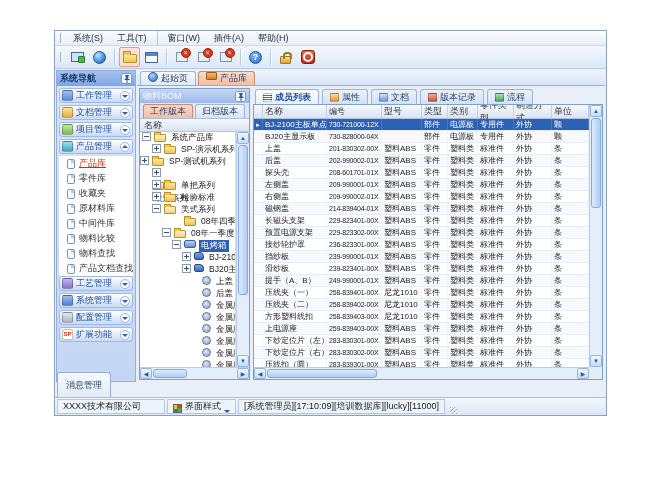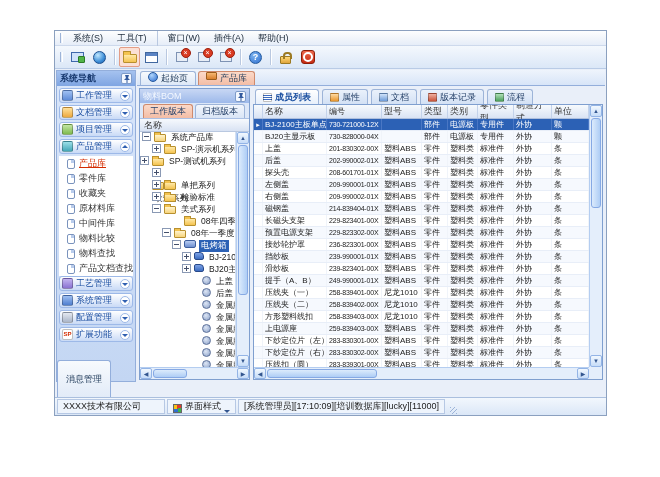--- a/index.html
+++ b/index.html
@@ -124,21 +124,21 @@
   .sbv{flex:0 0 13px;display:flex;flex-direction:column;background:#e4eefb;border-left:1px solid #b4cdf0;}
   .sbh{flex:0 0 12px;display:flex;background:#e4eefb;border-top:1px solid #b4cdf0;}
   .sbtn{flex:0 0 12px;display:flex;align-items:center;justify-content:center;background:linear-gradient(#f2f8fe,#c6dcf8);border:1px solid #93b4e6;border-radius:2px;color:#33568f;font-size:6px;line-height:1;}
   .thv{margin:1px;background:linear-gradient(90deg,#dcebfc,#aecdf5);border:1px solid #86a9e4;border-radius:3px;}
   .thh{margin:1px;background:linear-gradient(#dcebfc,#aecdf5);border:1px solid #86a9e4;border-radius:3px;}
   .sbsp{flex:1;}
   .corner{flex:0 0 13px;background:#e4eefb;}
 
   
   .msgrow{height:14px;display:flex;align-items:flex-end;padding-left:2px;background:#e9eff9;}
-  .msgtab{height:13px;display:flex;align-items:center;padding:18px 8px;border:1px solid #93aedb;border-bottom:none;border-radius:3px 3px 0 0;background:linear-gradient(#f7fafd,#e2ebf8);color:#27415f;margin-top:44px;}
+  .msgtab{height:13px;display:flex;align-items:center;padding:12px 8px;border:1px solid #93aedb;border-bottom:none;border-radius:3px 3px 0 0;background:linear-gradient(#f7fafd,#e2ebf8);color:#27415f;margin-top:44px;}
   .statusbar{height:18px;display:flex;align-items:stretch;gap:2px;background:linear-gradient(#f2f7fd,#dbe7f7);border-top:1px solid #aabfde;padding:1px 2px;}
   .scell{display:flex;align-items:center;padding:0 5px;border:1px solid #b6c8e4;background:#eef4fc;color:#222;white-space:nowrap;overflow:hidden;}
   .scell.company{flex:0 0 108px;}
   .scell.current{flex:1;}
   .stylebtn{display:flex;align-items:flex-end;gap:3px;padding:0 5px;border:1px solid #b6c8e4;background:#eef4fc;}
   .i-palette{width:9px;height:9px;background:conic-gradient(#e23b2e 0 25%,#3bb54a 0 50%,#2f6fd0 0 75%,#f5c518 0);border:1px solid #666;}
   .caret{border-left:3px solid transparent;border-right:3px solid transparent;border-top:3px solid #33568f;}
   .gripcorner{width:10px;display:flex;align-items:flex-end;justify-content:flex-end;}
   .gripcorner::after{content:"";width:7px;height:7px;background:repeating-linear-gradient(135deg,#9db4d8 0 1px,transparent 1px 3px);}
 </style>

